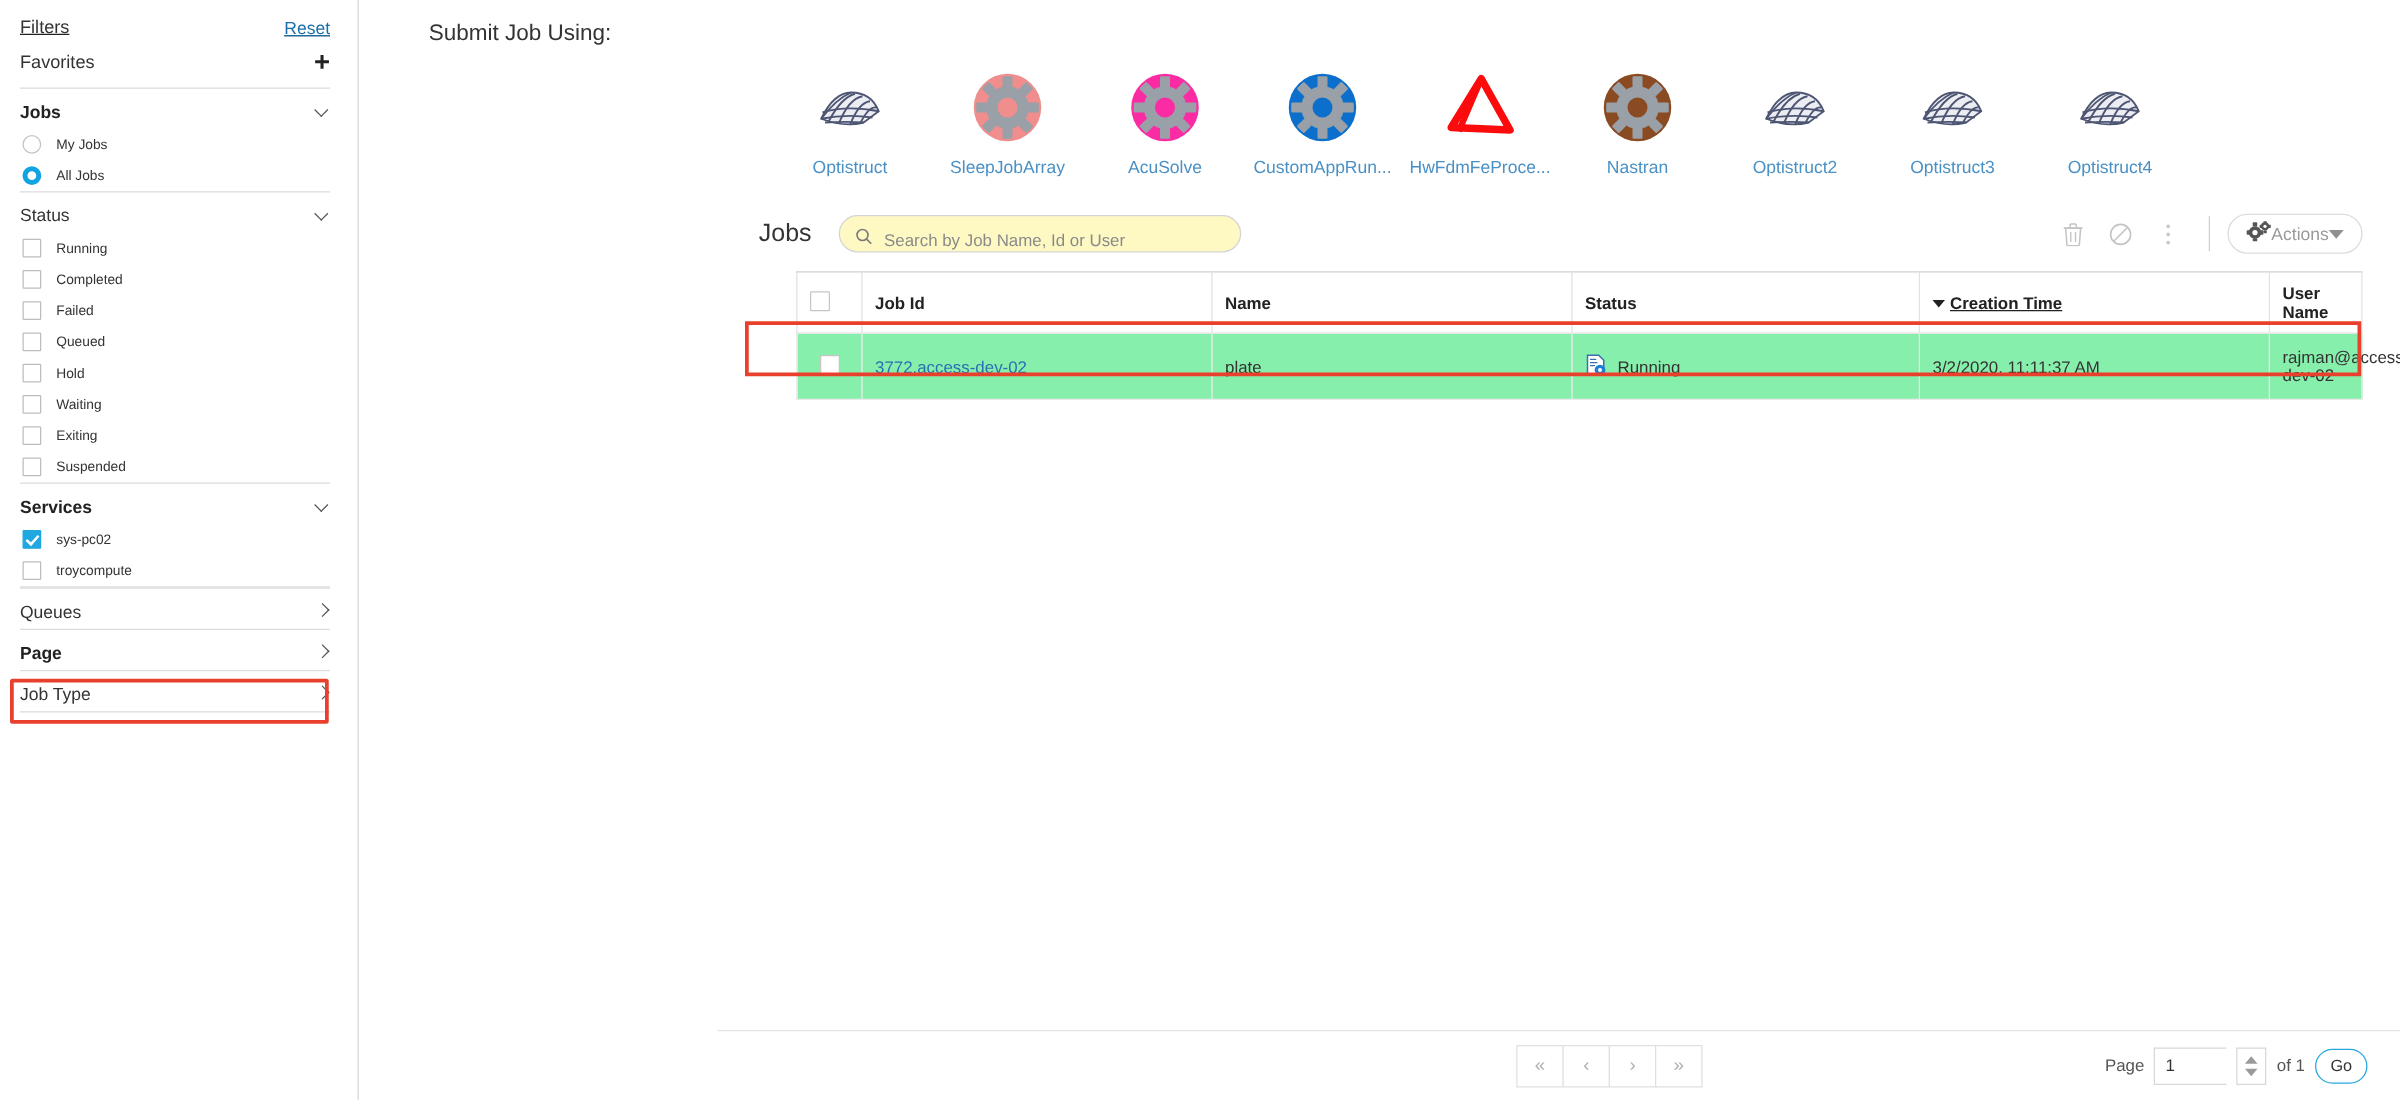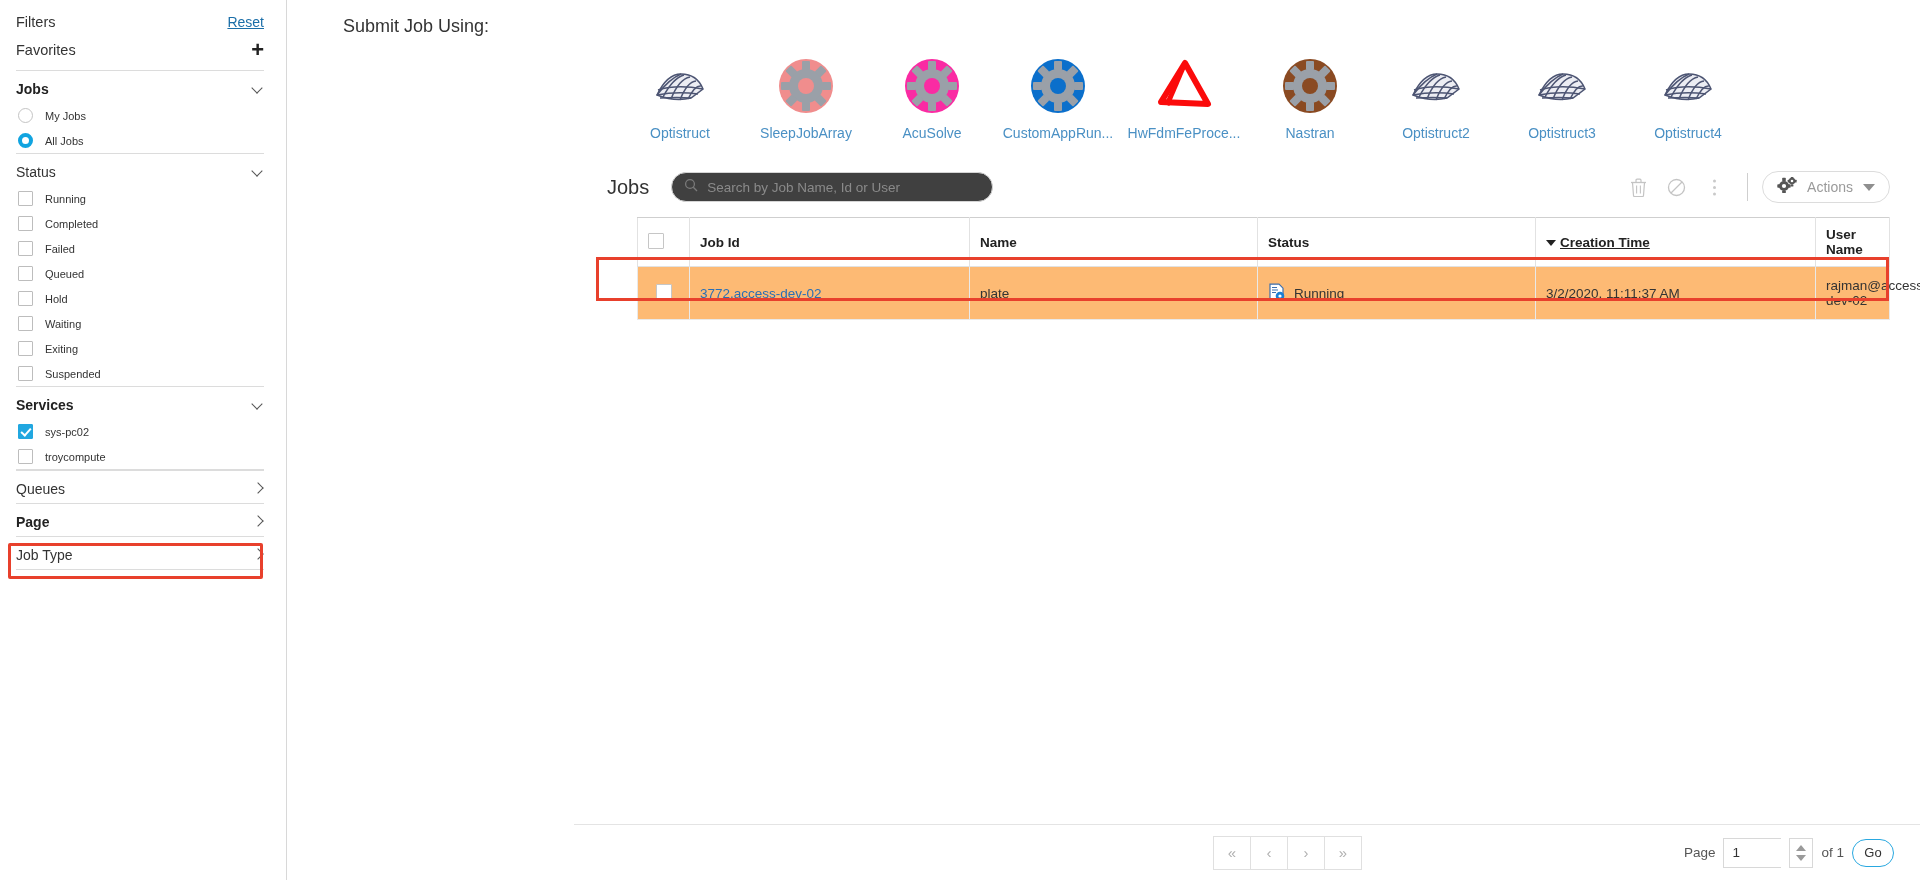--- a/index.html
+++ b/index.html
@@ -20,20 +20,21 @@
     height: 880px;
     border-right: 1px solid #d8d8d8;
     padding: 0 0 0 0;
     background: #fff;
     position: relative;
   }
   .sb-inner { padding: 0 22px 0 16px; }
   .sb-top {
     display: flex; align-items: flex-end; justify-content: space-between;
     padding: 14px 0 6px 0;
+    text-decoration: underline;
   }
   .sb-title { font-size: 14.5px; color: #333; }
   .sb-reset {
     font-size: 14px; color: #1a6ea8; text-decoration: underline; cursor: pointer;
   }
   .sb-fav {
     display: flex; align-items: center; justify-content: space-between;
     padding: 6px 0 12px 0;
   }
   .sb-fav-label { font-size: 14.5px; color: #333; }
@@ -131,38 +132,38 @@
   
   .jobs-bar {
     display: flex; align-items: center;
     margin: 24px 30px 0 320px;
     height: 44px;
   }
   .jobs-label { font-size: 20px; color: #333; margin-right: 22px; }
   .search-box {
     width: 322px; height: 30px;
     border: 1px solid #d5d5d5; border-radius: 15px;
-    display: flex; align-items: center; padding: 0 12px;
-    background: #404040;
+    display: flex; align-items: flex-end; padding: 0 12px;
+    background: #fef9c3;
   }
   .search-ic { margin-right: 7px; flex: none; }
   .search-inp {
     border: 0; outline: none; font-size: 13.5px; color: #8a8a8a;
     width: 100%; font-family: "Liberation Sans", sans-serif;
     background: transparent;
   }
   .search-inp::placeholder { color: #8a8a8a; }
   .bar-right { margin-left: auto; display: flex; align-items: center; gap: 0; }
   .ic-btn {
     width: 38px; height: 32px; display: flex; align-items: center; justify-content: center;
     cursor: pointer;
   }
   .vdiv { width: 1px; height: 28px; background: #cfcfcf; margin: 0 14px; }
   .actions-btn {
-    display: flex; align-items: center; gap: 10px;
+    display: flex; align-items: center; gap: 0;
     height: 32px; padding: 0 14px;
     border: 1px solid #dcdcdc; border-radius: 16px;
     background: #fff; cursor: pointer;
   }
   .actions-lbl { font-size: 14px; color: #9a9a9a; }
   .caret-dn {
     width: 0; height: 0;
     border-left: 6px solid transparent; border-right: 6px solid transparent;
     border-top: 7px solid #8f8f8f;
   }
@@ -171,21 +172,21 @@
   .tbl-wrap { margin: 8px 30px 0 310px; position: relative; padding-left: 40px; }
   table.jobs { width: 100%; border-collapse: collapse; table-layout: fixed; }
   table.jobs th {
     text-align: left; font-size: 13.5px; font-weight: bold; color: #222;
     padding: 9px 10px; border: 1px solid #e2e2e2; background: #fff;
     border-top: 1px solid #cfcfcf;
   }
   table.jobs td {
     font-size: 13.5px; color: #333;
     padding: 11px 10px; border: 1px solid #e9e9e9;
-    background: #fdba74; height: 42px; vertical-align: middle;
+    background: #86efac; height: 42px; vertical-align: middle;
   }
   th.col-chk, td.col-chk { width: 52px; text-align: center; }
   th.col-job { width: 280px; }
   th.col-name { width: 288px; }
   th.col-status { width: 278px; }
   th.col-time { width: 280px; text-decoration: underline; }
   .tchk {
     width: 16px; height: 16px; border: 1.5px solid #c6c6c6; background: #fff;
     display: inline-block; border-radius: 1px; cursor: pointer;
   }

